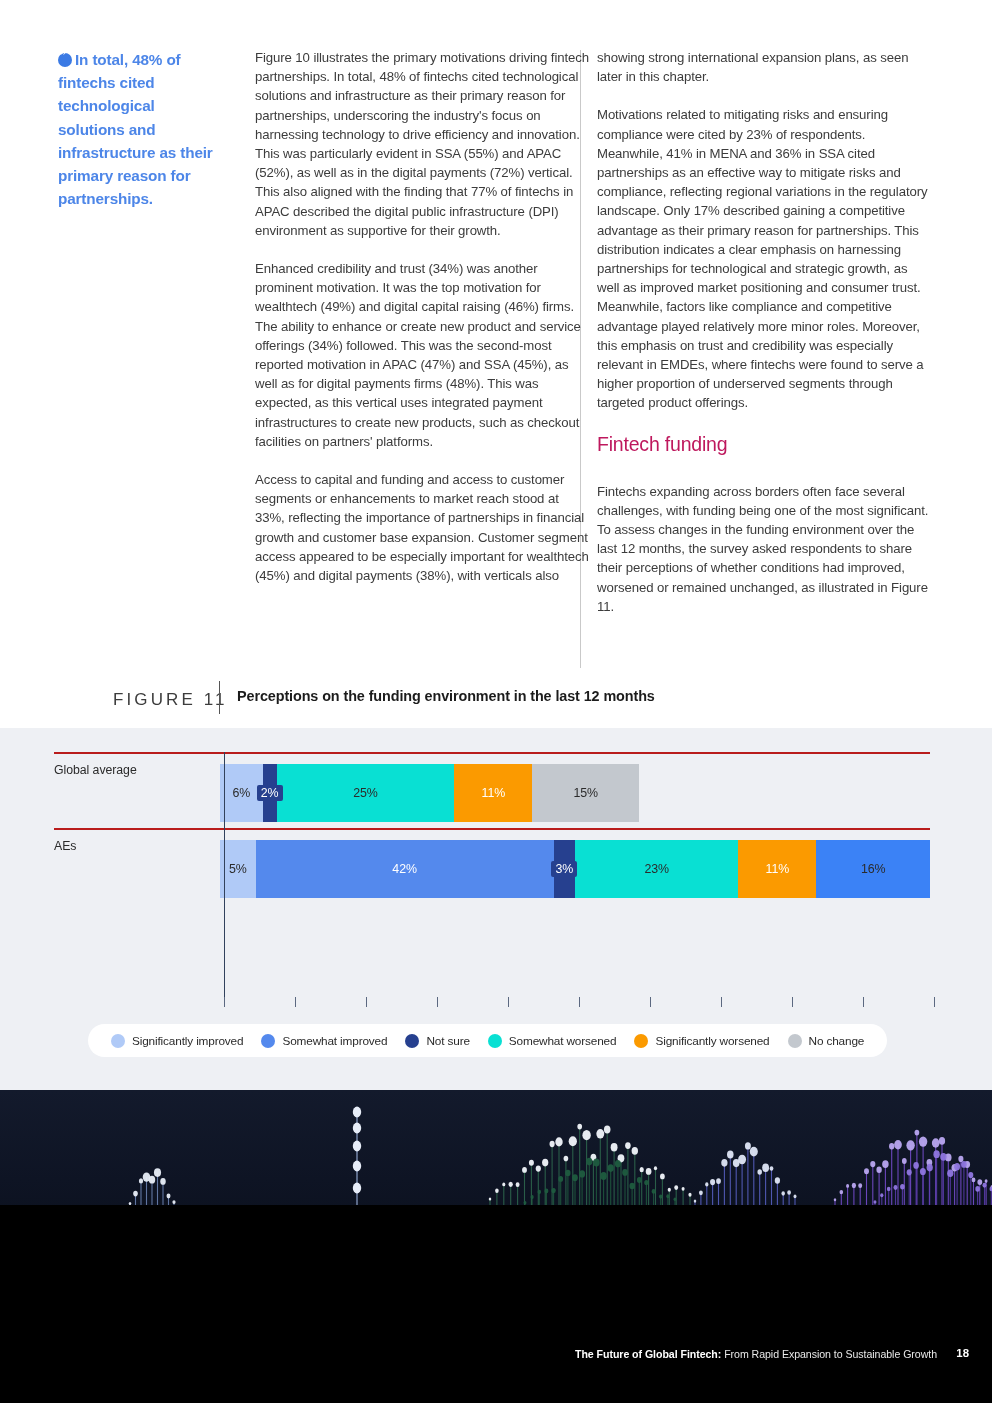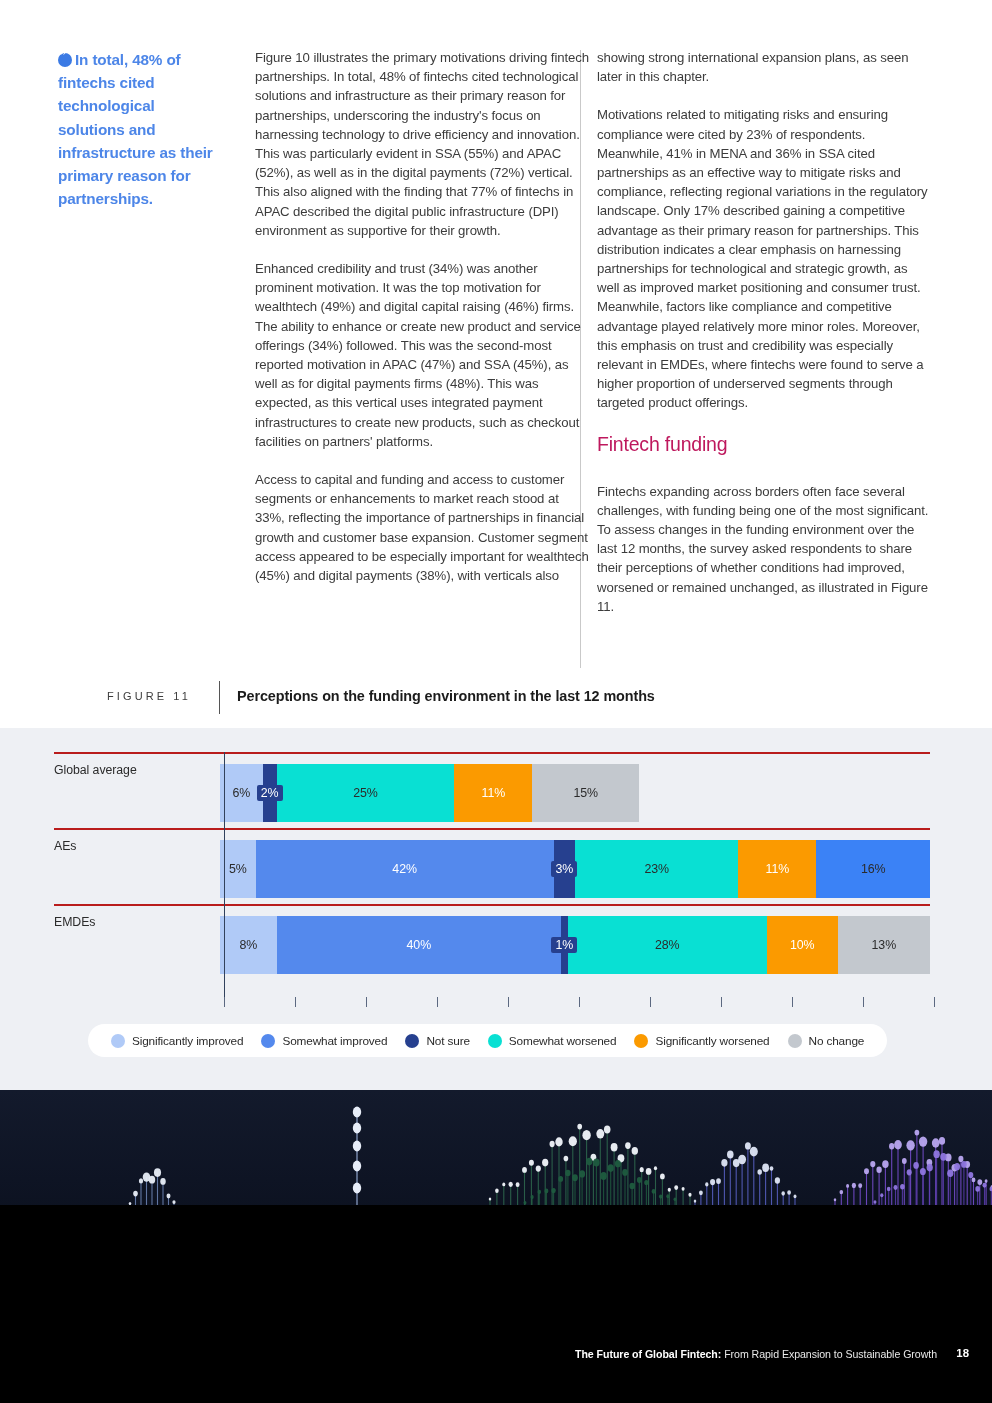--- a/index.html
+++ b/index.html
@@ -51,22 +51,22 @@
     margin:14px 0 26px 0;
     font-size:19.5px;line-height:24px;font-weight:400;color:#be185d;
     letter-spacing:-0.2px;
   }
 
   
   .figcap{
     position:absolute;left:0;top:690px;width:992px;height:38px;
   }
   .figcap .label{
-    position:absolute;left:107px;top:0;
-    font-size:11px;letter-spacing:3.1px;color:#3c3c3c;
+    position:absolute;left:113px;top:0;
+    font-size:17px;letter-spacing:3.1px;color:#3c3c3c;
   }
   .figcap .rule{
     position:absolute;left:219px;top:-9px;width:1px;height:33px;background:#555;
   }
   .figcap .title{
     position:absolute;left:237px;top:-2px;
     font-size:14.4px;font-weight:700;color:#1c1c1c;letter-spacing:-0.1px;
   }
 
   
@@ -210,43 +210,20 @@
             <span style="color: rgb(255, 255, 255); background: rgb(38, 64, 143);">3%</span>
           </div>
           <div class="seg" style="width: 23%; background: rgb(9, 224, 211);">
             <span style="color: rgb(43, 43, 43);">23%</span>
           </div>
           <div class="seg" style="width: 11%; background: rgb(251, 154, 0);">
             <span style="color: rgb(255, 255, 255);">11%</span>
           </div>
           <div class="seg" style="width: 16%; background: #3b82f6;">
             <span style="color: rgb(43, 43, 43);">16%</span>
-          </div>
-        </div>
-      </div>
-      <div class="row" style="top: 176px;">
-        <div class="row-label">EMDEs</div>
-        <div class="bar">
-          <div class="seg" style="width: 8%; background: rgb(176, 202, 247);">
-            <span style="color: rgb(43, 43, 43);">8%</span>
-          </div>
-          <div class="seg" style="width: 40%; background: rgb(84, 137, 237);">
-            <span style="color: rgb(255, 255, 255);">40%</span>
-          </div>
-          <div class="seg narrow" style="width: 1%; background: rgb(38, 64, 143);">
-            <span style="color: rgb(255, 255, 255); background: rgb(38, 64, 143);">1%</span>
-          </div>
-          <div class="seg" style="width: 28%; background: rgb(9, 224, 211);">
-            <span style="color: rgb(43, 43, 43);">28%</span>
-          </div>
-          <div class="seg" style="width: 10%; background: rgb(251, 154, 0);">
-            <span style="color: rgb(255, 255, 255);">10%</span>
-          </div>
-          <div class="seg" style="width: 13%; background: rgb(195, 200, 206);">
-            <span style="color: rgb(43, 43, 43);">13%</span>
           </div>
         </div>
       </div>
     </div>
 </div>
 <div class="axis-line"></div>
 <div id="ticks">
     <div class="tick" style="left: 224px;"></div>
     <div class="tick" style="left: 295px;"></div>
     <div class="tick" style="left: 366px;"></div>

